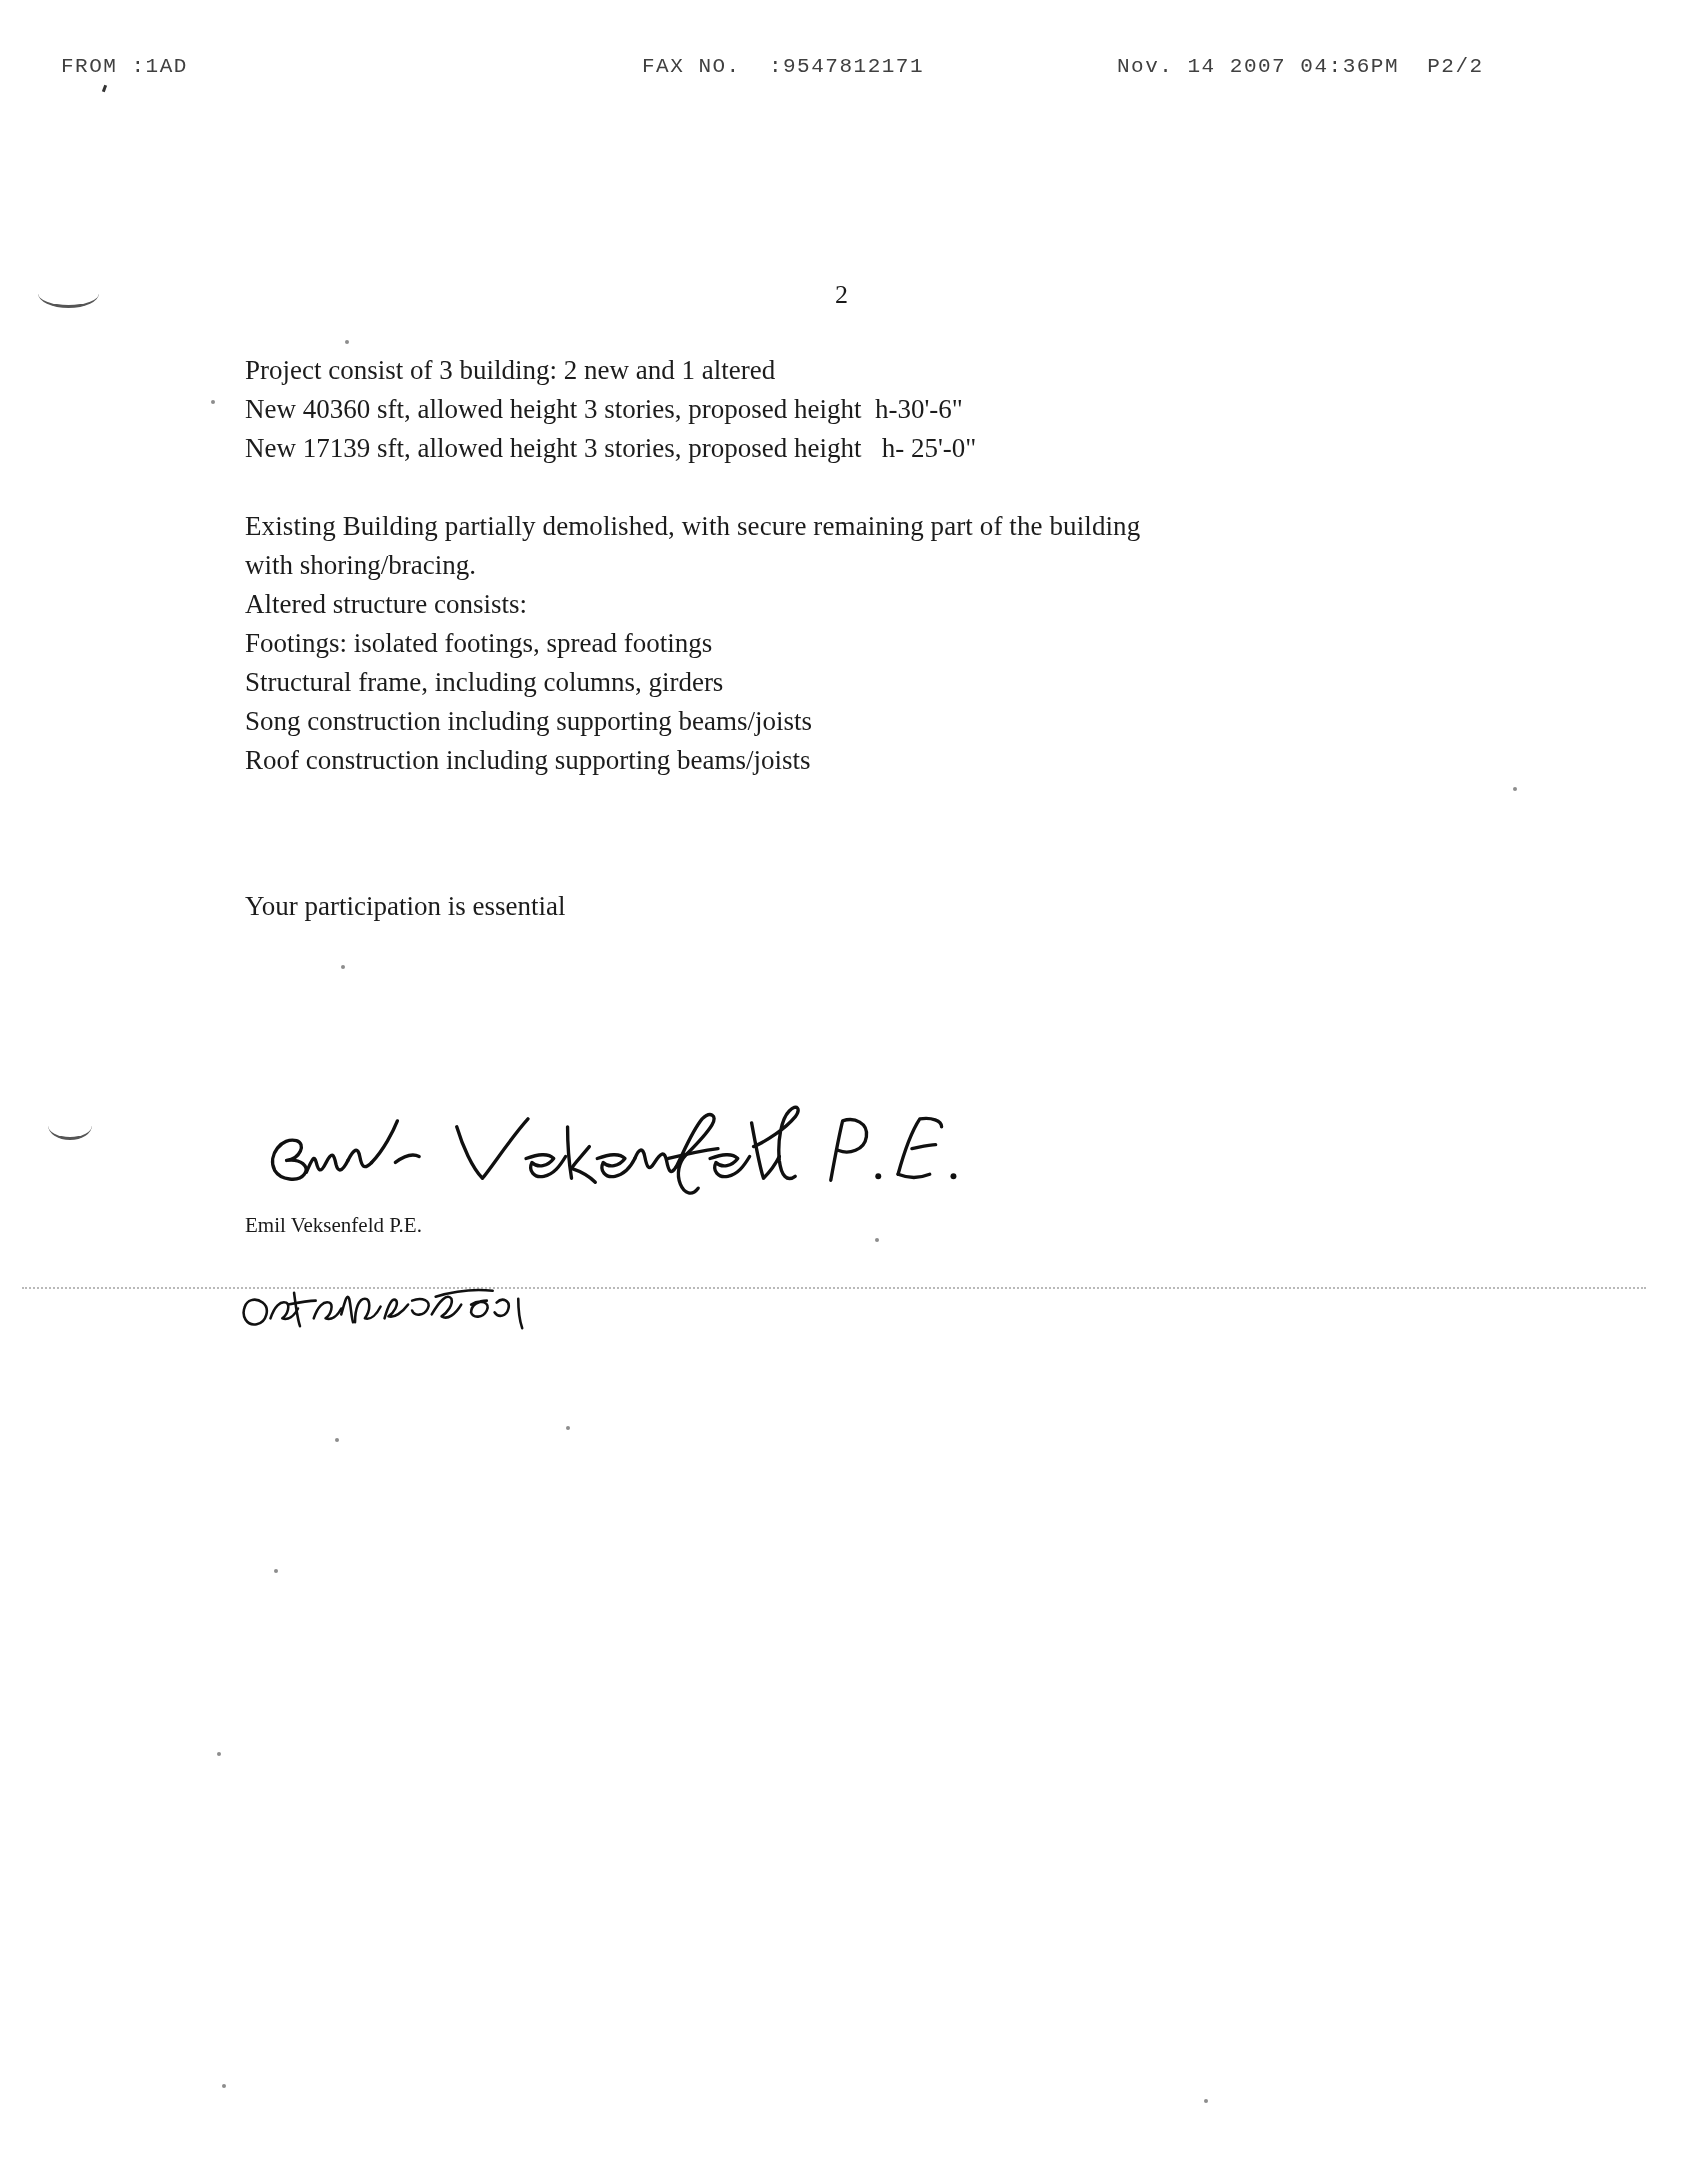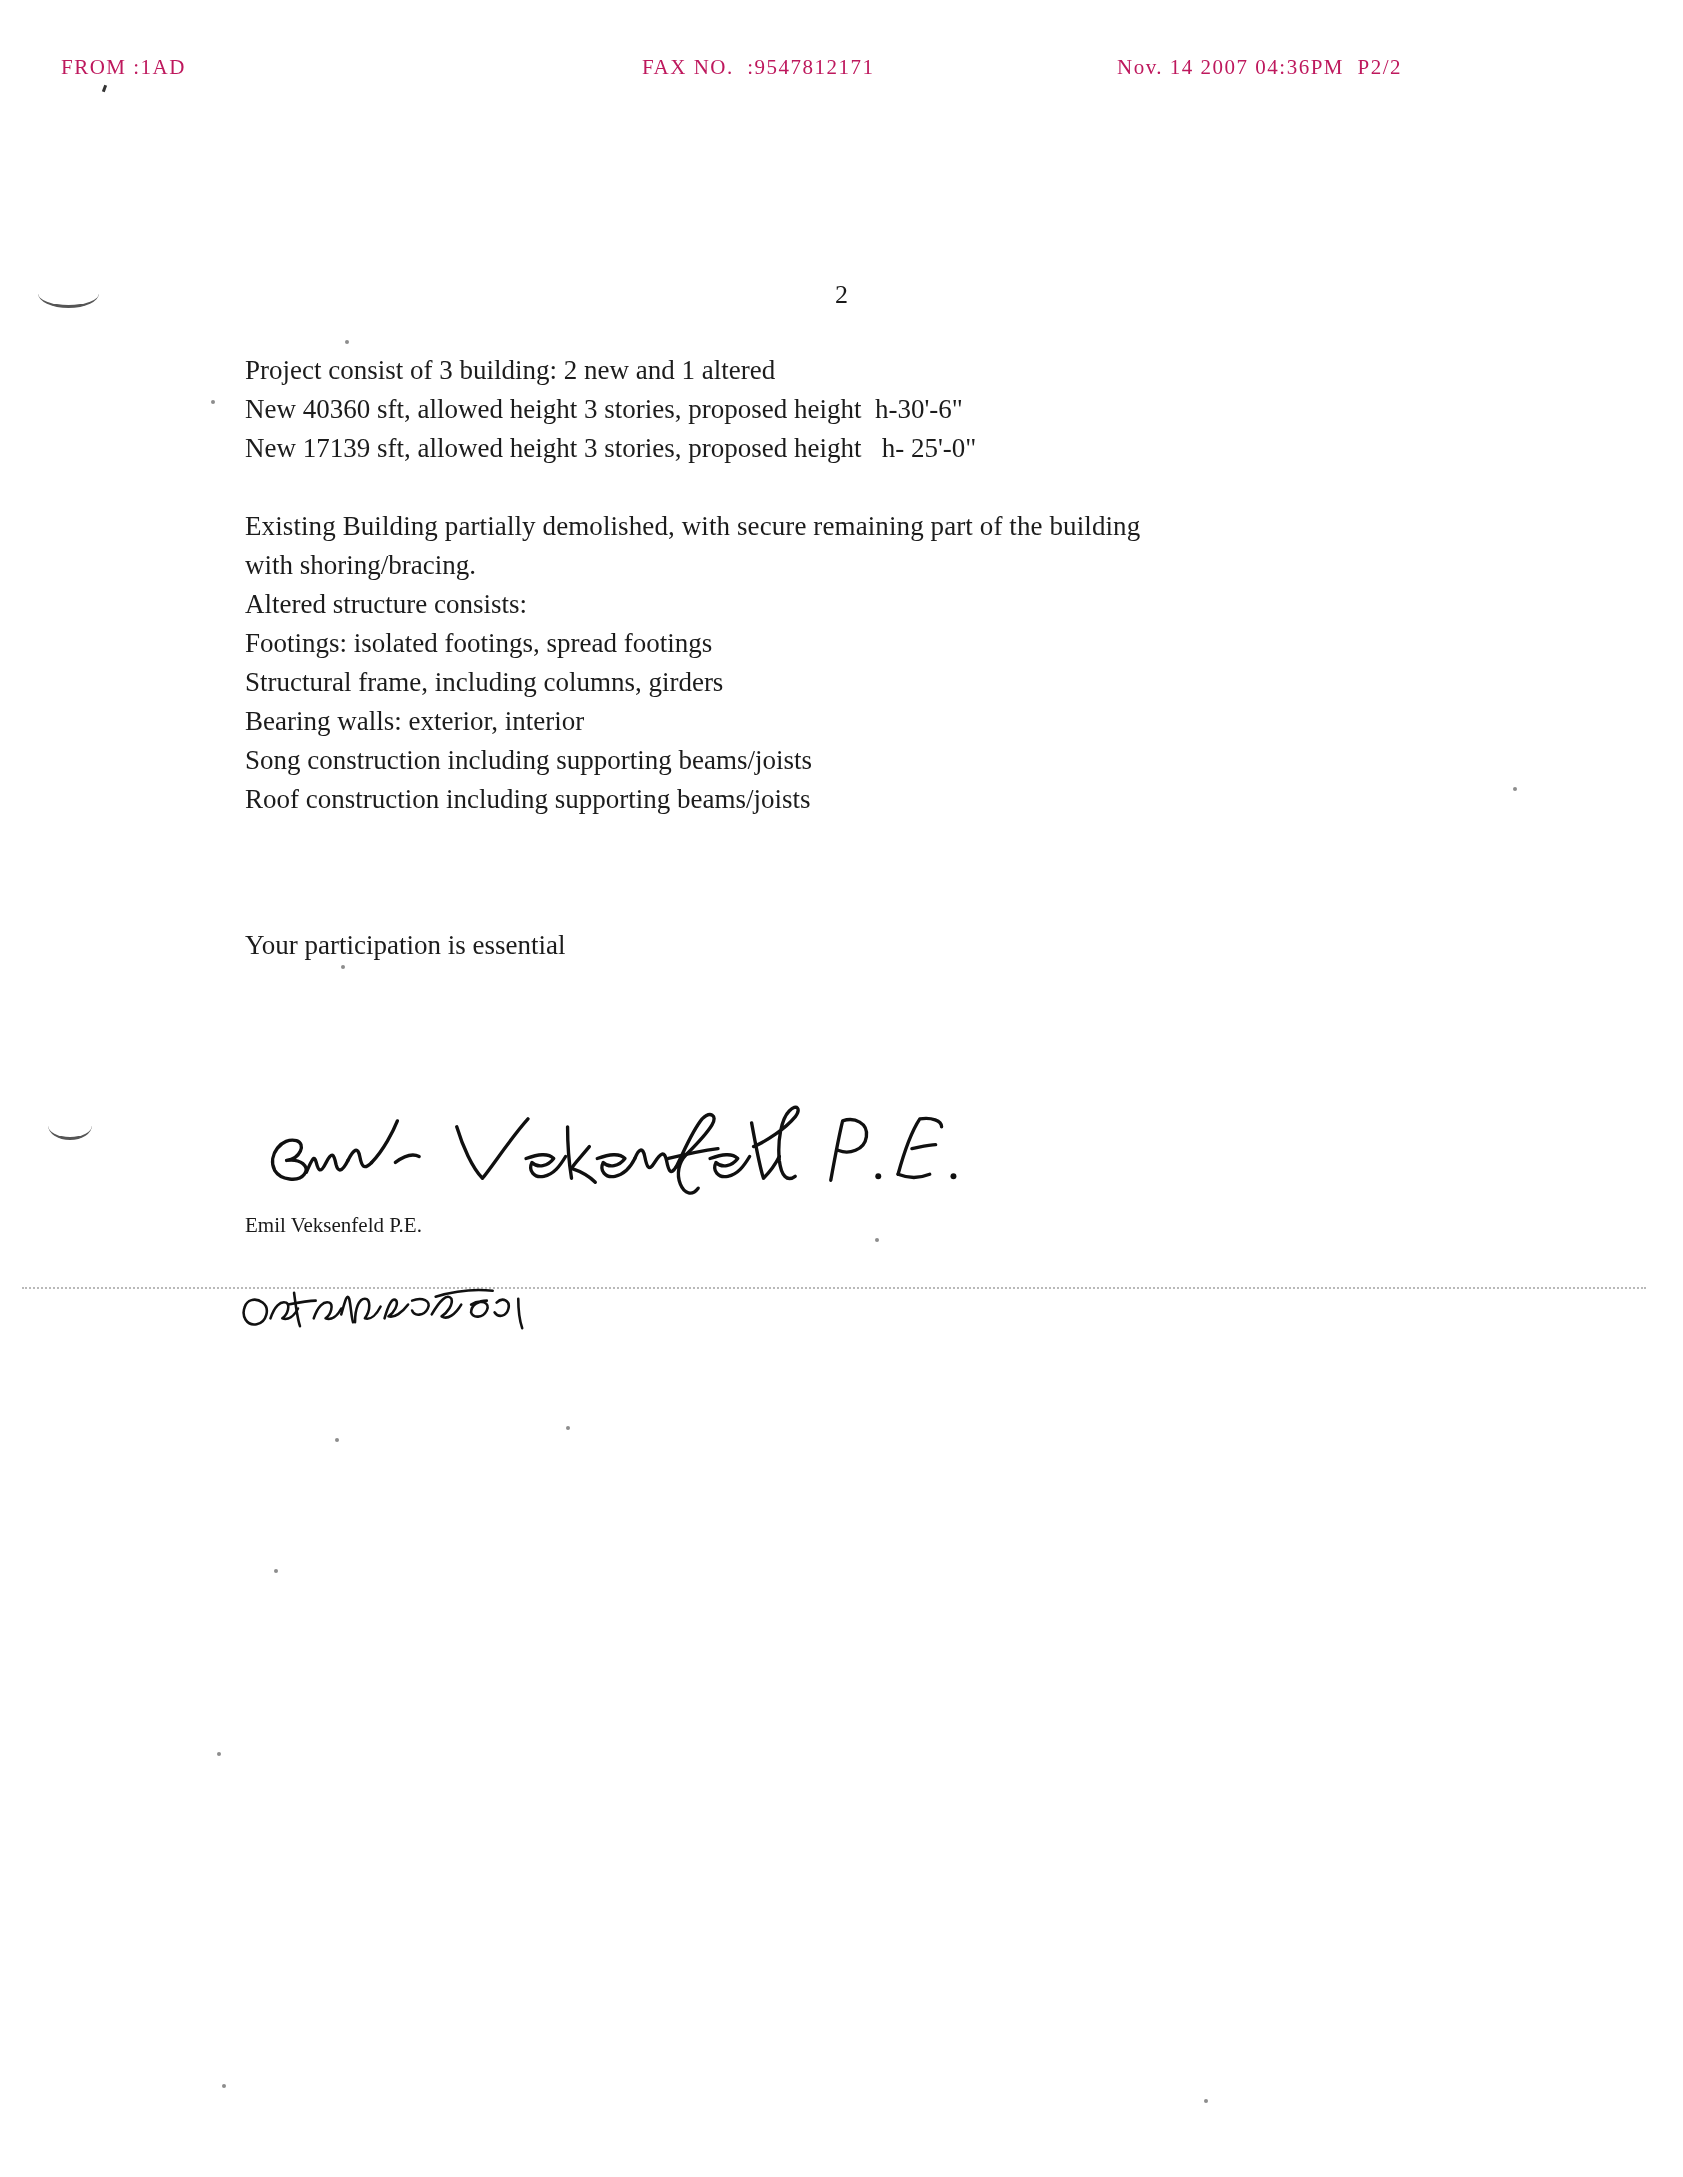--- a/index.html
+++ b/index.html
@@ -16,24 +16,24 @@
     overflow: hidden;
   }
 
   
   .fax-header {
     position: absolute;
     top: 55px;
     left: 0;
     width: 1683px;
     height: 40px;
-    font-family: Liberation Serif, serif;
+    font-family: Liberation Mono, monospace;
     font-size: 21px;
     letter-spacing: 1.5px;
-    color: #be185d;
+    color: #404040;
   }
   .fax-from {
     position: absolute;
     left: 61px;
     top: 0;
     white-space: pre;
   }
   .fax-no {
     position: absolute;
     left: 642px;
@@ -172,21 +172,20 @@
   </div>
 
   <div class="block-gap"></div>
 
   <div>
     <p class="line tight">Existing Building partially demolished, with secure remaining part of the building</p>
     <p class="line">with shoring/bracing.</p>
     <p class="line">Altered structure consists:</p>
     <p class="line">Footings: isolated footings, spread footings</p>
     <p class="line">Structural frame, including columns, girders</p>
-    <p class="line">Bearing walls: exterior, interior</p>
     <p class="line">Song construction including supporting beams/joists</p>
     <p class="line">Roof construction including supporting beams/joists</p>
   </div>
 
   <div class="block-gap-lg"></div>
 
   <p class="line">Your participation is essential</p>
 </div>
 
 <div class="signature-area">

